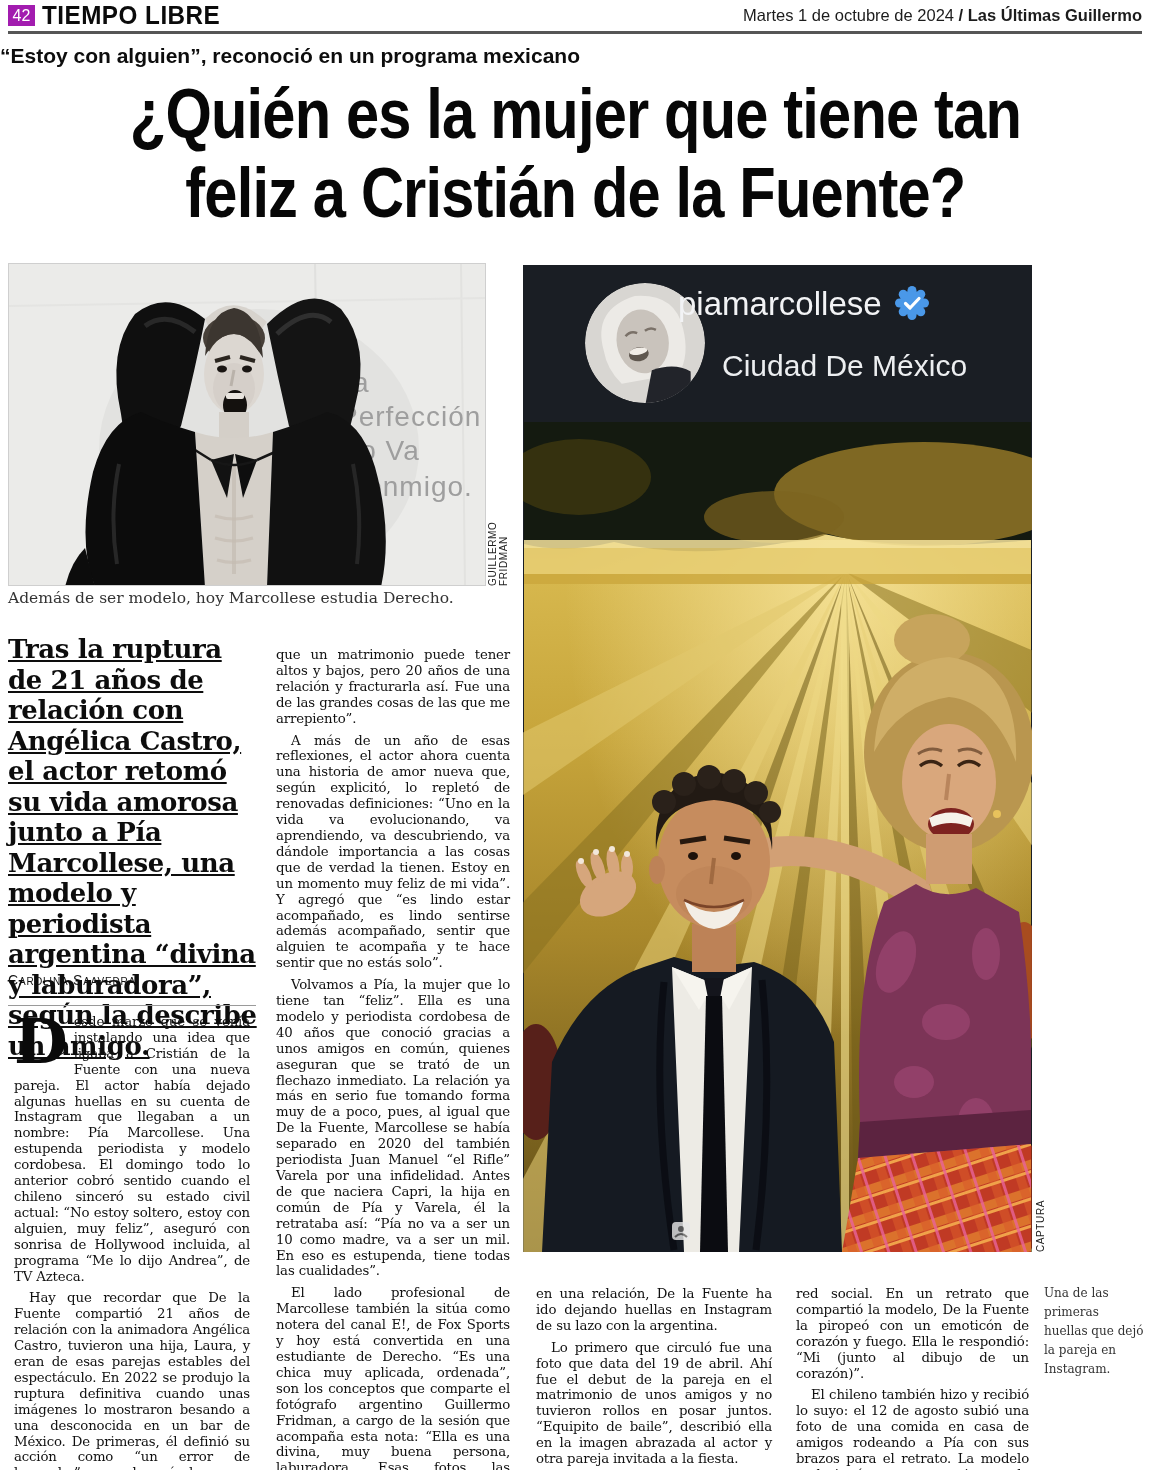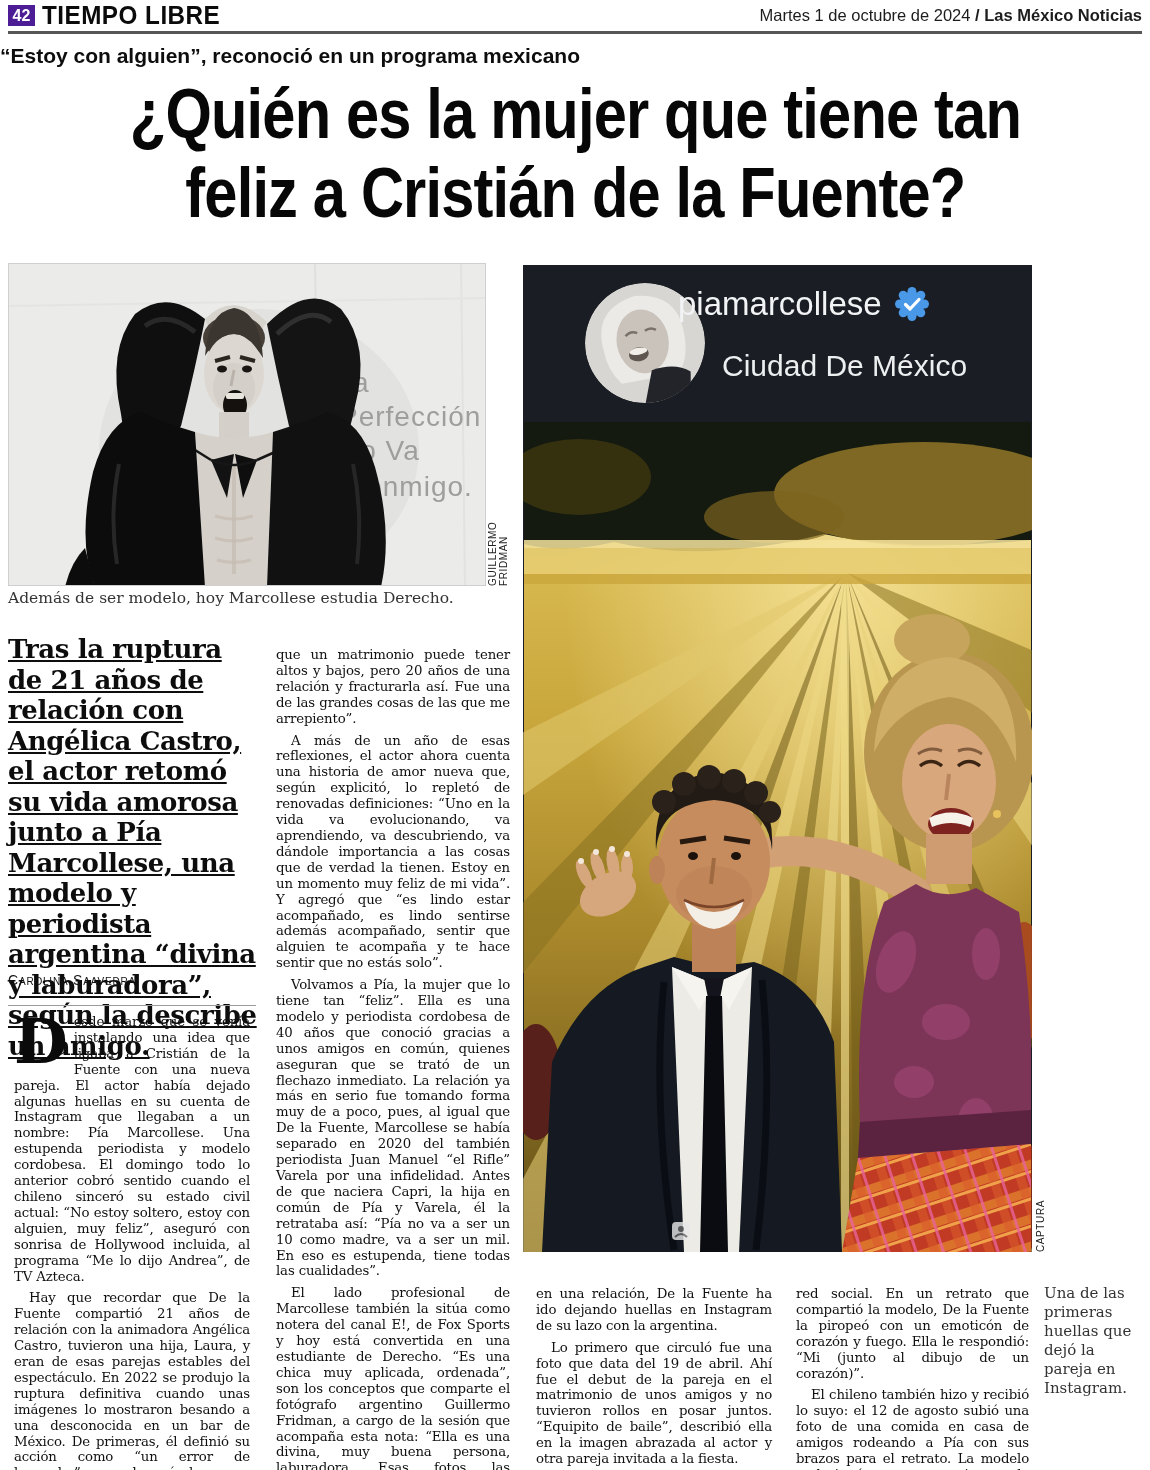--- a/index.html
+++ b/index.html
@@ -2,21 +2,21 @@
 <html><head>
 <meta charset="utf-8">
 <style>
   html,body{margin:0;padding:0;background:#fff;}
   #page{position:relative;width:1150px;height:1470px;background:#fff;overflow:hidden;
         font-family:"Liberation Sans",sans-serif;color:#111;}
 
   
   .masthead{position:absolute;left:8px;top:0;width:1134px;height:31px;
             border-bottom:3px solid #565656;display:flex;align-items:center;}
-  .pagenum{background:#4c1d95;color:#fff;font-weight:bold;font-size:16px;
+  .pagenum{background:#a21caf;color:#fff;font-weight:normal;font-size:16px;
            width:27px;height:21px;display:flex;align-items:center;justify-content:center;margin-right:7px;}
   .section{font-size:25px;font-weight:900;letter-spacing:.5px;color:#0b0b0b;
            transform:scaleX(.97);transform-origin:left;}
   .dateline{margin-left:auto;font-size:16.5px;color:#1c1c1c;white-space:nowrap;}
   .dateline .paper,.dateline .sep{font-weight:bold;}
 
   
   .kicker{position:absolute;left:0;top:44px;width:1150px;text-align:left;
           font-size:21px;font-weight:bold;color:#0d0d0d;}
   .headline{position:absolute;left:0;top:74px;width:1150px;text-align:center;
@@ -29,25 +29,25 @@
   .credit-v{position:absolute;font-size:10px;letter-spacing:.6px;color:#222;
             writing-mode:vertical-rl;transform:rotate(180deg);text-align:left;}
   #credit-fridman{left:487px;top:492px;height:94px;}
   #credit-captura{left:1035px;top:1186px;height:66px;}
   .caption-left{position:absolute;left:8px;top:589px;width:490px;
                 font-family:"DejaVu Serif",serif;font-size:15.5px;color:#333;}
 
   .ig-block{position:absolute;left:523px;top:265px;width:509px;height:987px;background:#1a1e24;}
   .ig-header{position:relative;width:509px;height:157px;background:#1a1e24;}
   .ig-avatar{position:absolute;left:62px;top:18px;width:120px;height:120px;border-radius:50%;overflow:hidden;}
-  .ig-user{position:absolute;left:155px;top:20px;font-size:33px;color:#f2f3f5;display:flex;align-items:center;gap:12px;}
+  .ig-user{position:absolute;left:155px;top:20px;font-size:33px;color:#f2f3f5;display:flex;gap:12px;}
   .ig-loc{position:absolute;left:155px;top:84px;font-size:30px;color:#eceef0;margin-left:44px;}
   .ig-photo{position:absolute;left:0;top:157px;width:509px;height:830px;overflow:hidden;}
   .caption-right{position:absolute;left:1044px;top:1284px;width:100px;
-                 font-family:"DejaVu Serif",serif;font-size:15px;line-height:19px;color:#333;}
+                 font-family:"DejaVu Serif",serif;font-size:12px;line-height:19px;color:#333;}
 
   
   .intro{position:absolute;left:8px;top:634px;width:252px;margin:0;
          font-family:"DejaVu Serif",serif;font-weight:bold;font-size:26px;line-height:30.5px;
          letter-spacing:-.4px;color:#0d0d0d;text-decoration:underline;}
   .byline{position:absolute;left:8px;top:972px;width:248px;
           font-variant:small-caps;font-size:14px;letter-spacing:.8px;color:#111;
           border-bottom:1.5px solid #9a9a9a;padding-bottom:17px;}
   .bodycol{position:absolute;font-family:"DejaVu Serif",serif;font-size:13.3px;line-height:15.9px;
            letter-spacing:-.15px;color:#101010;text-align:justify;}
@@ -66,21 +66,21 @@
 <body>
 
 <div id="page">
 
   <header class="masthead">
     <span class="pagenum">42</span>
     <span class="section">TIEMPO LIBRE</span>
     <span class="dateline">
       <span>Martes 1 de octubre de 2024</span>
       <span class="sep">/</span>
-      <span class="paper">Las México Noticias</span>
+      <span class="paper">Las Últimas Guillermo</span>
     </span>
   </header>
 
   <div class="kicker">“Estoy con alguien”, reconoció en un programa mexicano</div>
   <h1 class="headline">
     <span class="hl">¿Quién es la mujer que tiene tan</span><br>
     <span class="hl">feliz a Cristián de la Fuente?</span>
   </h1>
 
   <div class="photo-left">

